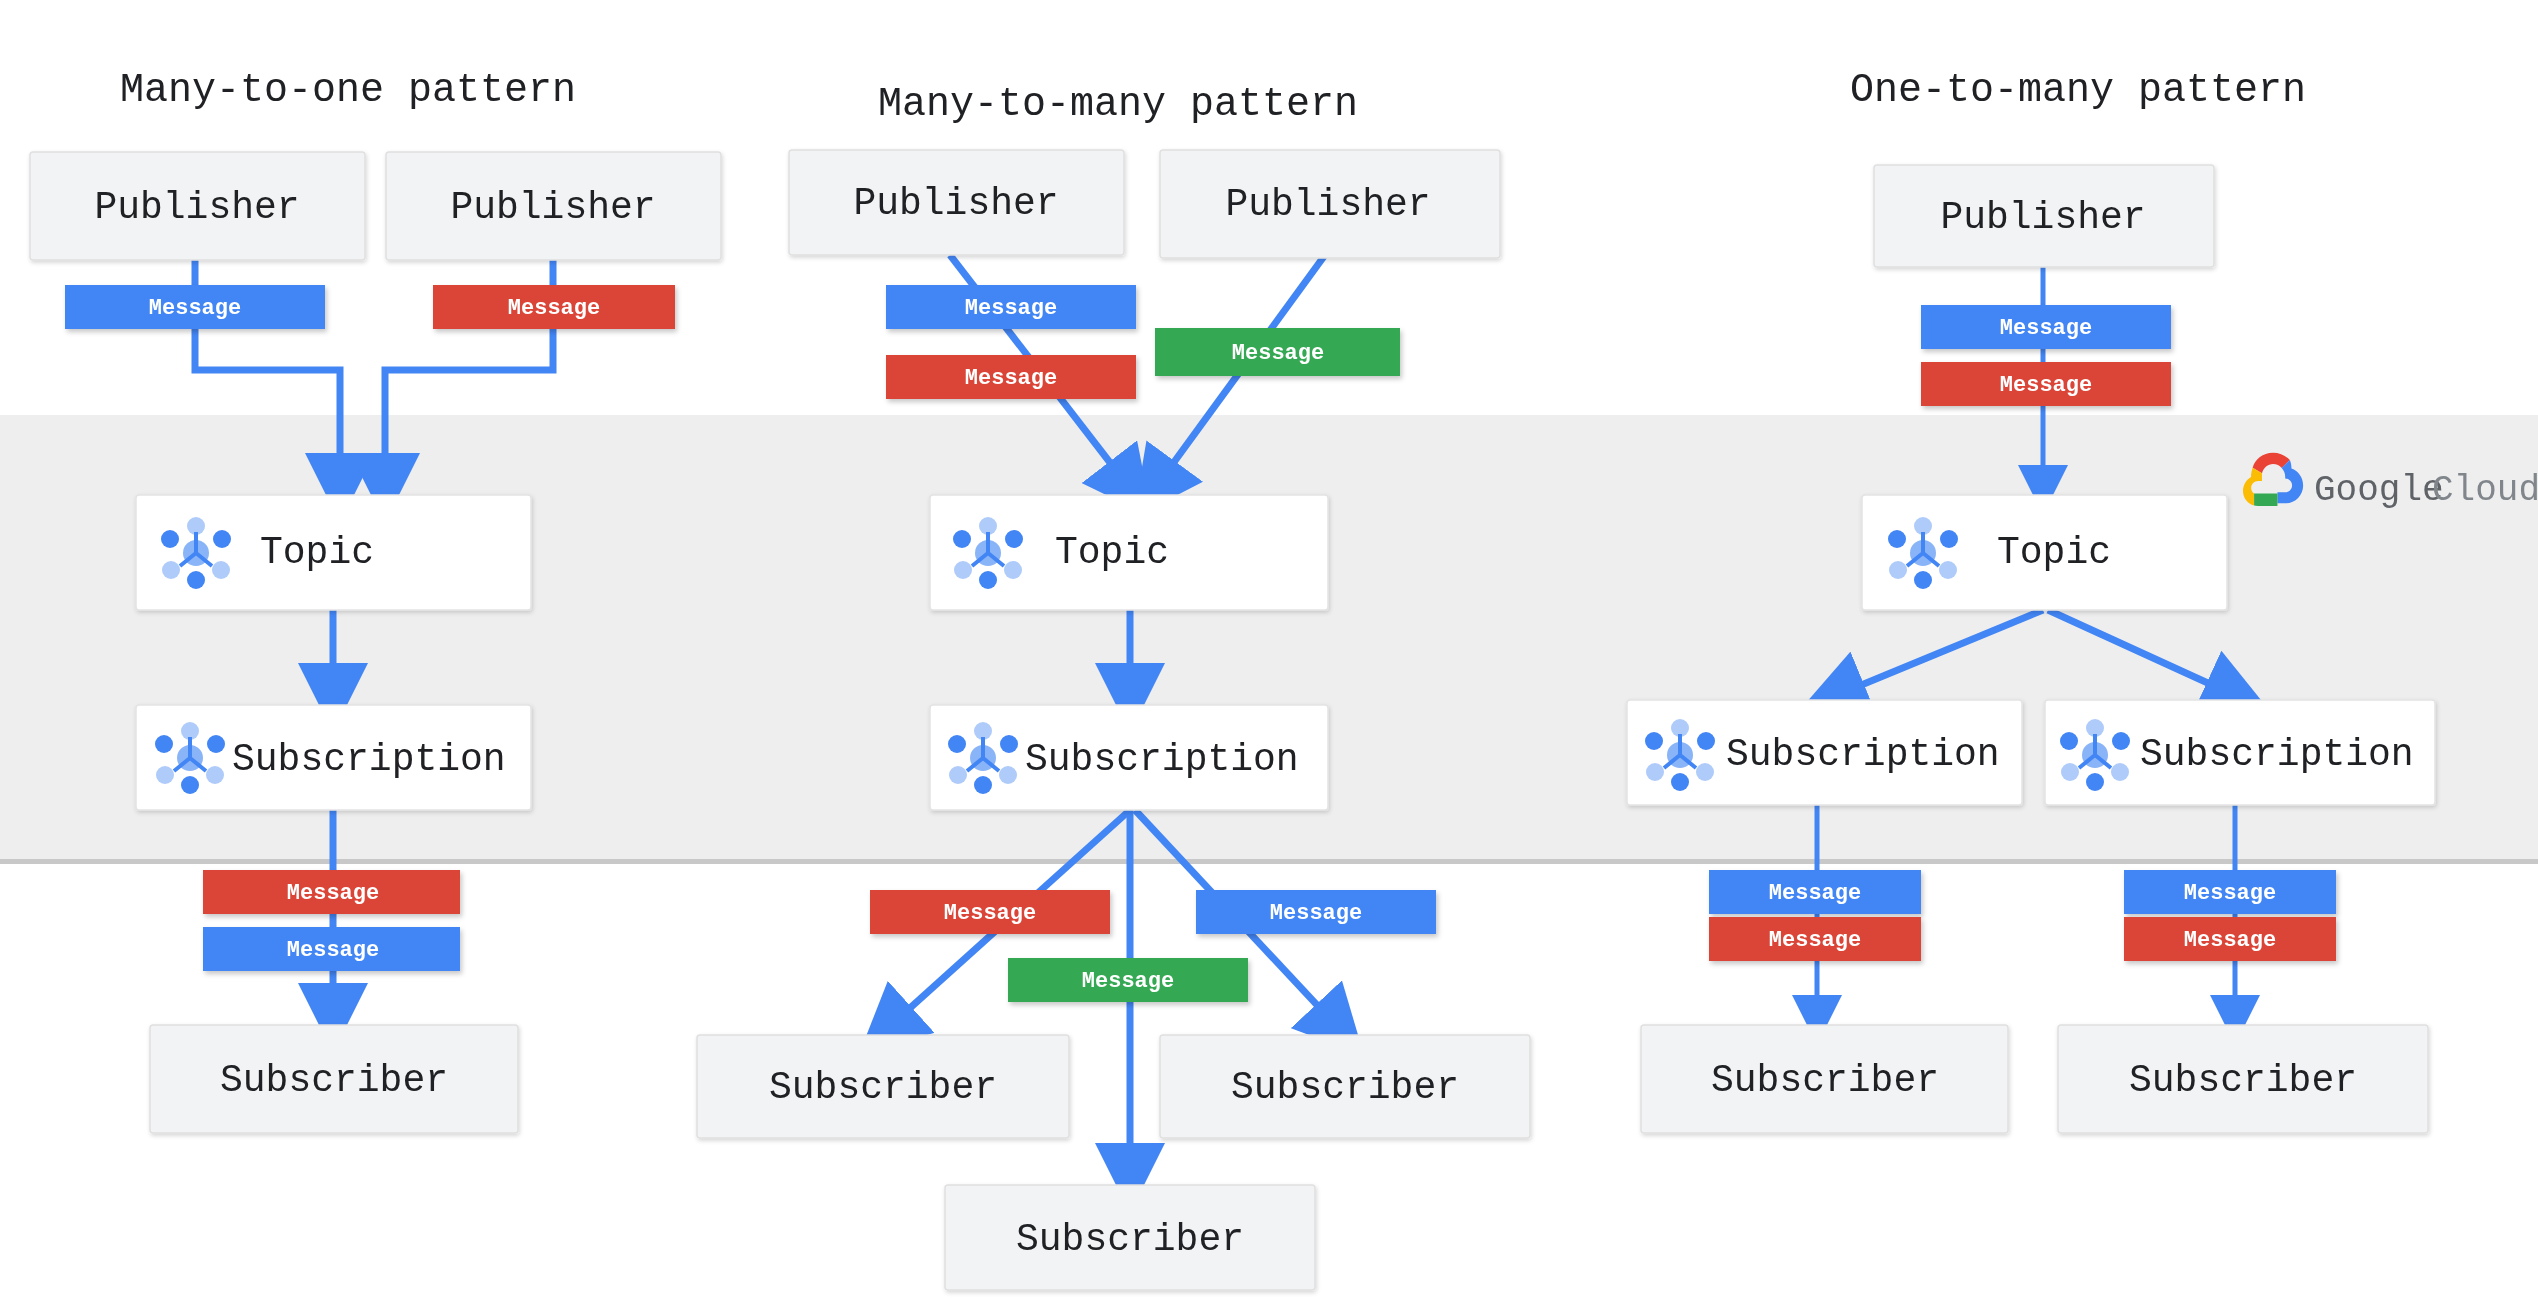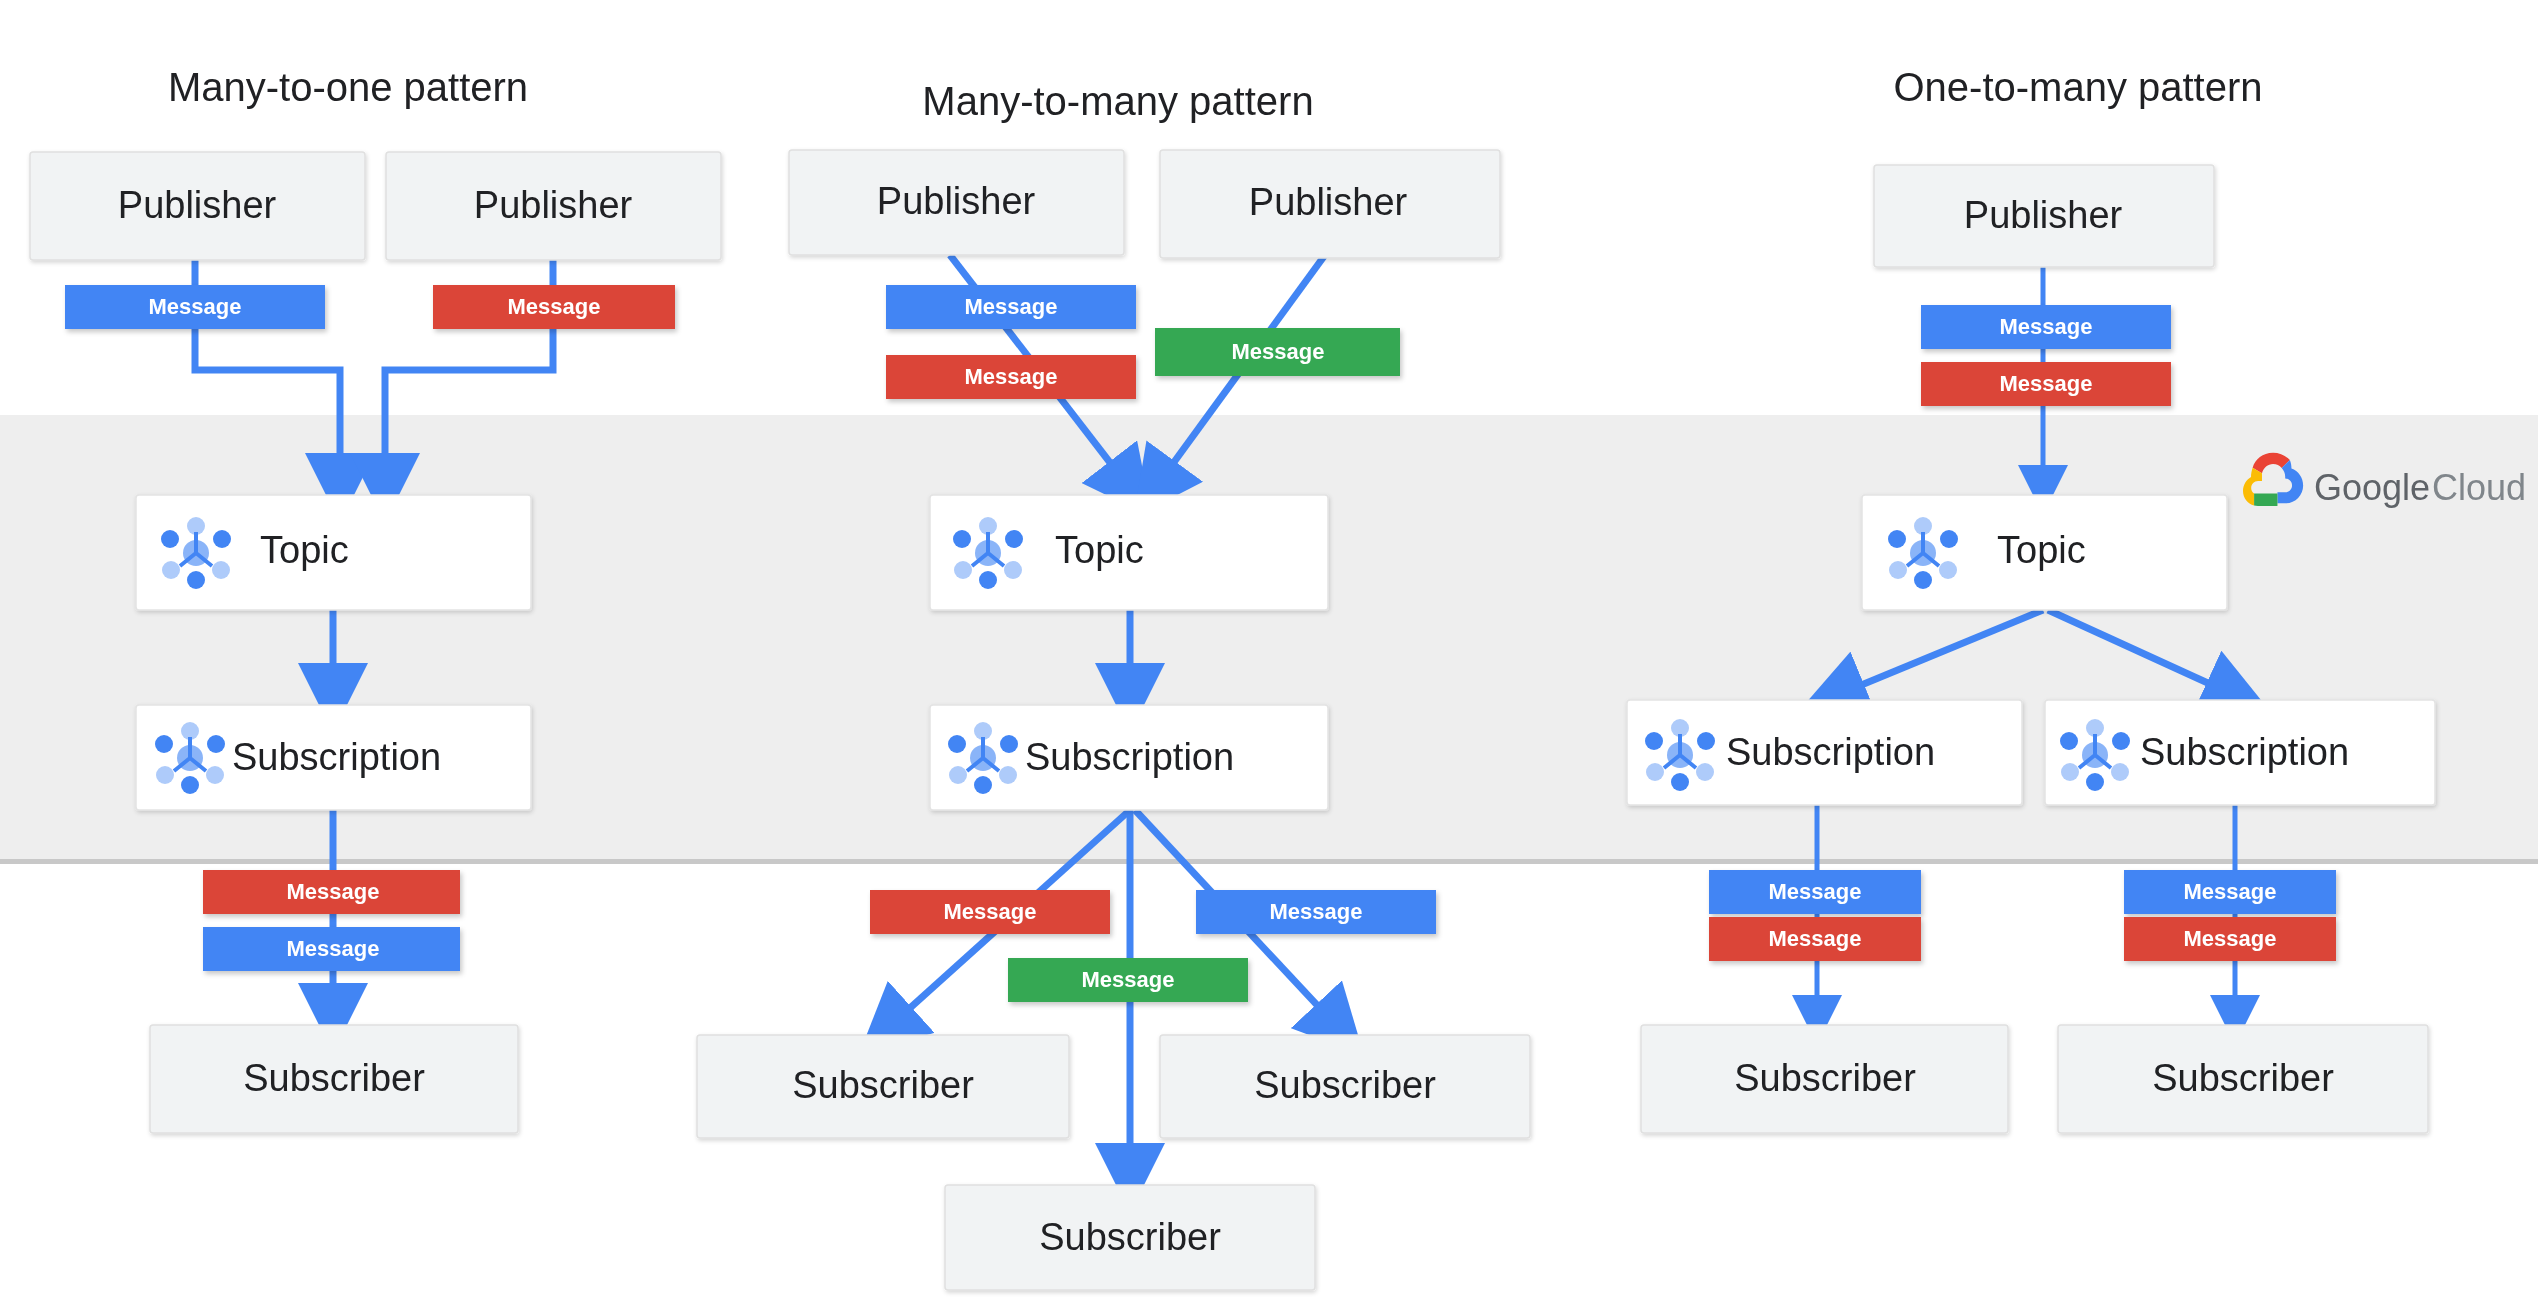--- a/index.html
+++ b/index.html
@@ -2,21 +2,21 @@
 <html><head>
 <meta charset="utf-8">
 <style>
   html,body{margin:0;padding:0;}
   body{
     width:2538px;height:1305px;
     background:#ffffff;
     font-family:"Liberation Sans","DejaVu Sans",sans-serif;
     overflow:hidden;position:relative;
   }
-  #stage{position:absolute;inset:0;}
+  #stage{position:absolute;inset:0;font-family:Liberation Mono, monospace;}
   svg{position:absolute;left:0;top:0;width:2538px;height:1305px;}
 
   .band{fill:#eeeeee;}
   .band-edge{fill:#c8c8c8;}
 
   .title{font-size:40px;fill:#202124;text-anchor:middle;dominant-baseline:middle;}
 
   .node-rect{fill:#f1f3f4;stroke:#e0e0e0;stroke-width:1.5;}
   .node-rect-white{fill:#ffffff;stroke:#e3e3e3;stroke-width:1.5;}
   .node-label{font-size:38px;fill:#202124;dominant-baseline:middle;}

